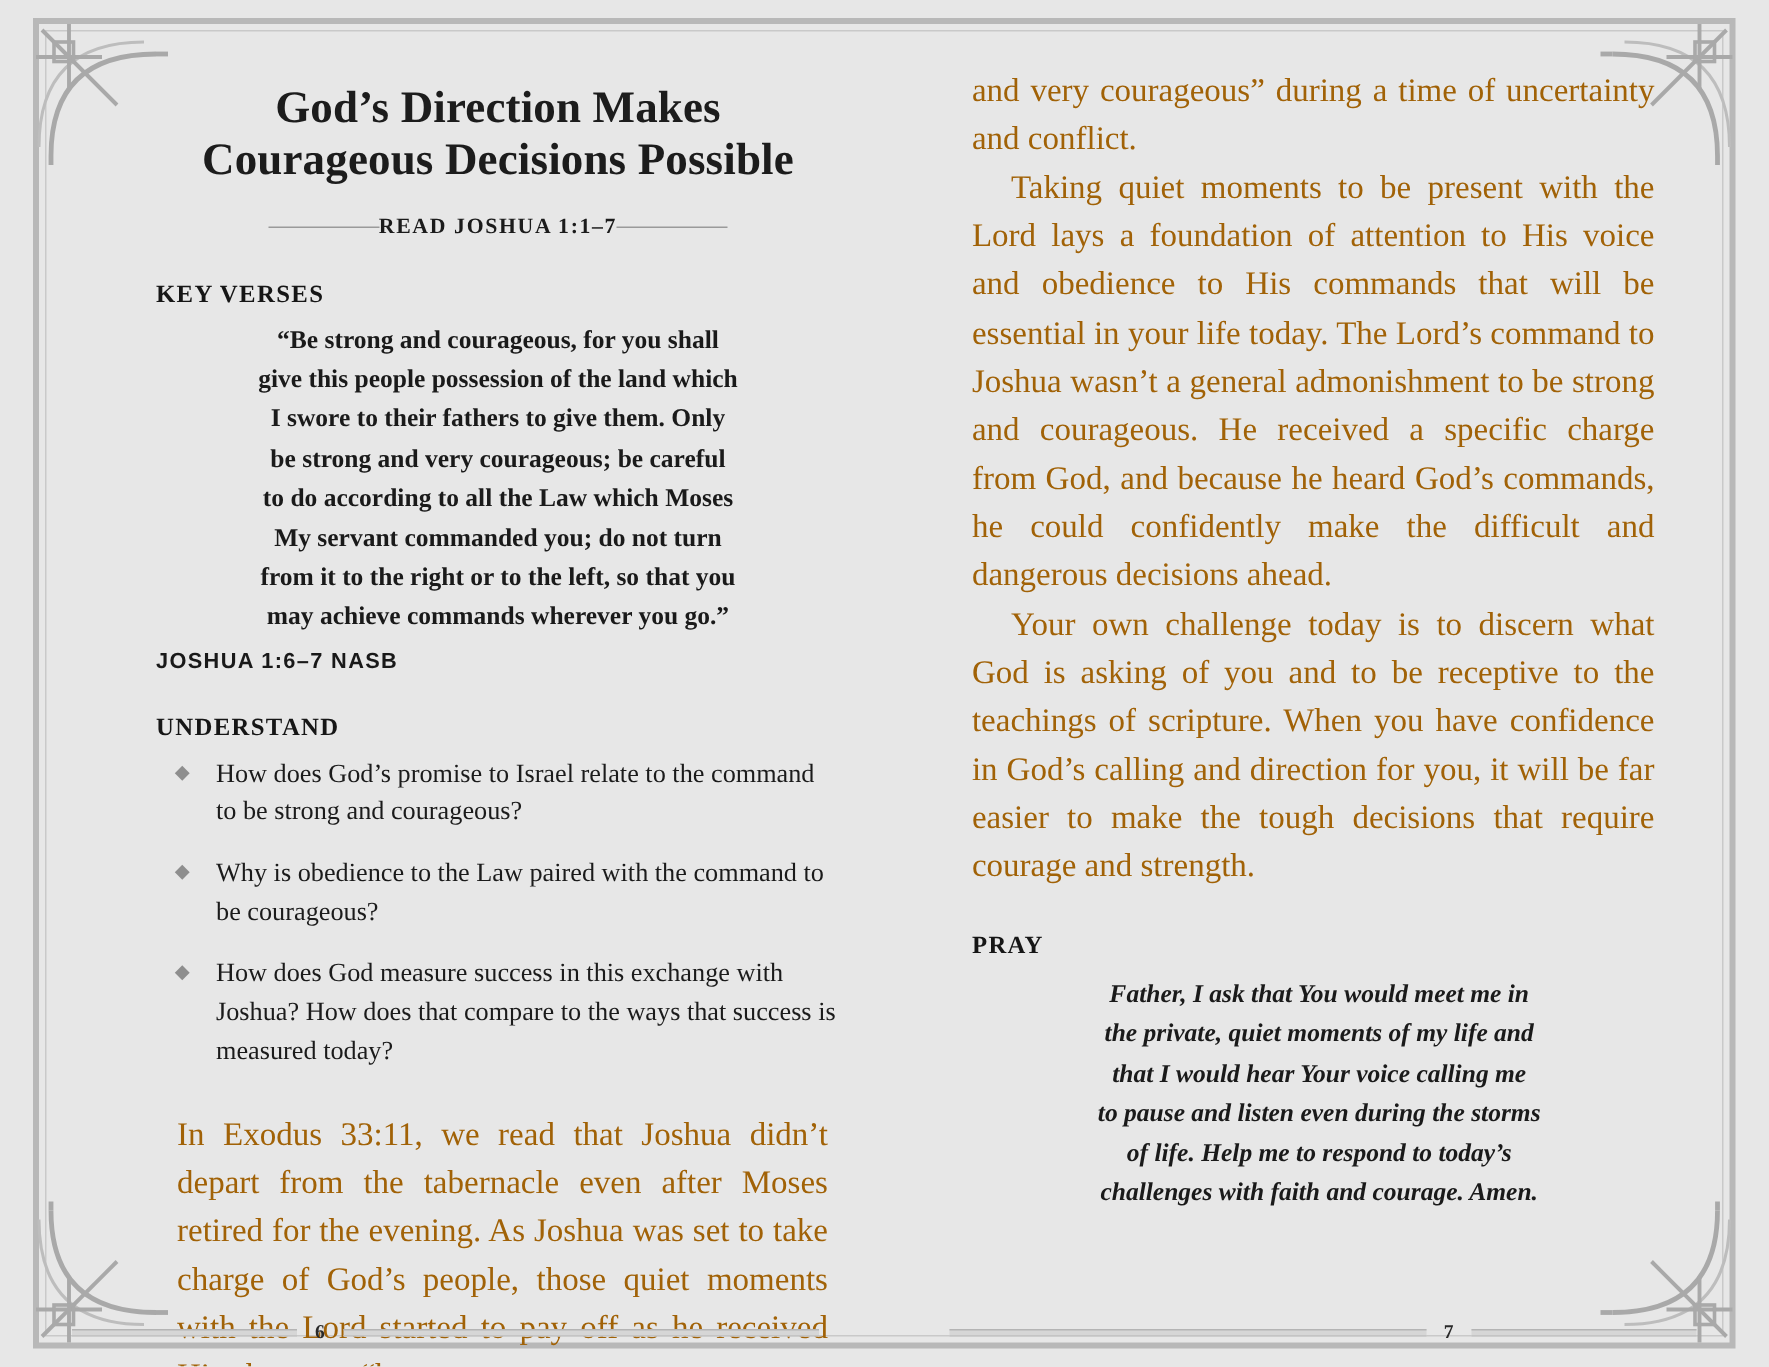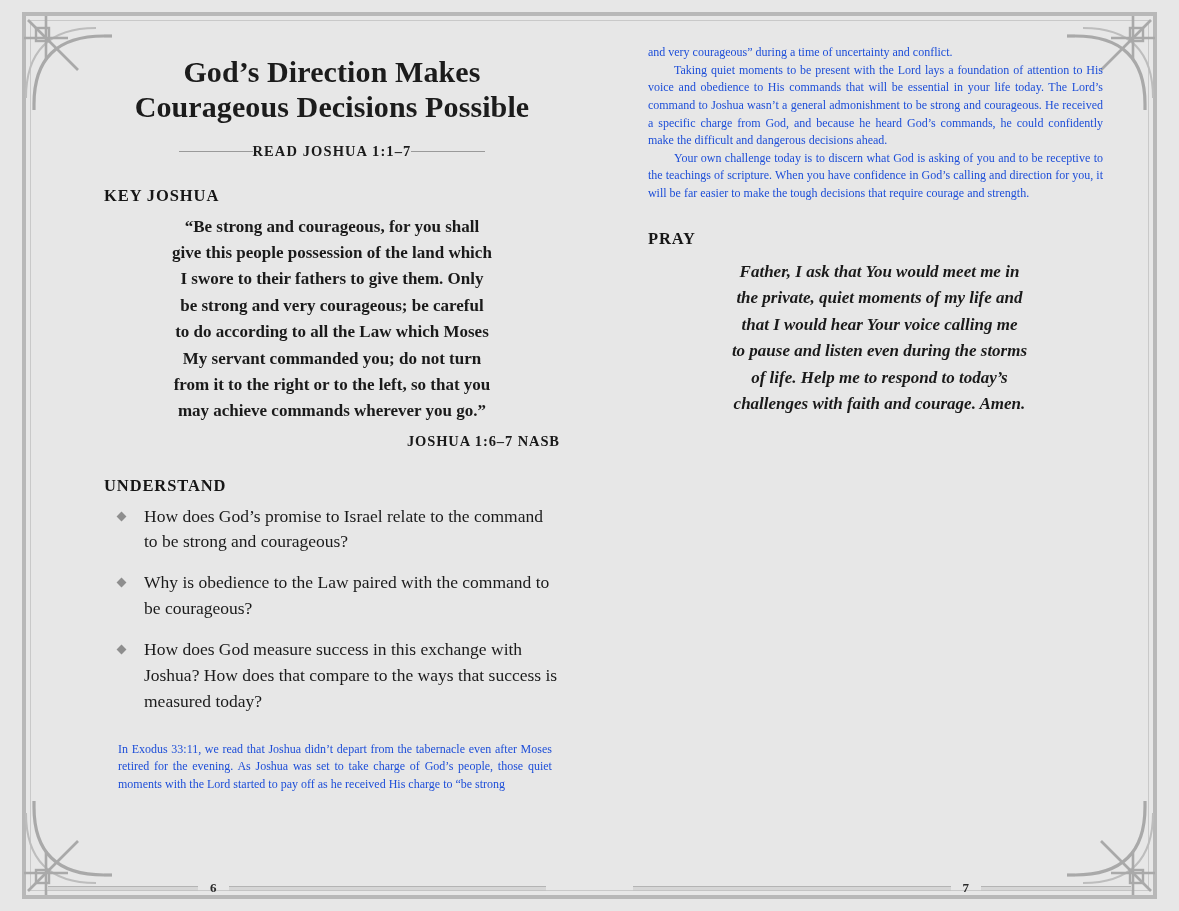--- a/index.html
+++ b/index.html
@@ -123,22 +123,22 @@
     font-family: "Liberation Serif", serif;
     font-weight: bold;
     font-size: 17px;
     line-height: 1.55;
     text-align: center;
     color: #1a1a1a;
     margin: 6px 16px 0 16px;
   }
   .verse span { display: block; }
   .verse-ref {
-    text-align: right;
-    font-family: Liberation Serif, serif;
+    text-align: left;
+    font-family: Liberation Sans, sans-serif;
     font-size: 14.5px;
     font-weight: bold;
     letter-spacing: 0.9px;
     color: #191919;
     margin: 8px 0 0 0;
   }
 
   
   .bullets {
     list-style: none;
@@ -160,23 +160,23 @@
     left: 8px;
     top: 9px;
     width: 7px;
     height: 7px;
     background: #8e8e8e;
     transform: rotate(45deg);
   }
 
   
   .para {
-    font-size: 12px;
+    font-size: 22px;
     line-height: 1.47;
-    color: #1d4ed8;
+    color: #a16207;
     margin: 0;
     text-align: justify;
   }
   .para.indent { text-indent: 26px; }
   .para.apply-para {
     margin: 2px 8px 0 14px;
     text-align: justify;
   }
 
   
@@ -290,21 +290,21 @@
         <span>Courageous Decisions Possible</span>
       </h1>
 
       <div class="read-line">
         <span class="read-rule"></span>
         <span class="read-label">READ JOSHUA 1:1–7</span>
         <span class="read-rule"></span>
       </div>
 
       <div>
-        <div class="section-head">KEY JOSHUA</div>
+        <div class="section-head">KEY VERSES</div>
         <div class="verse">
           <span>“Be strong and courageous, for you shall</span>
           <span>give this people possession of the land which</span>
           <span>I swore to their fathers to give them. Only</span>
           <span>be strong and very courageous; be careful</span>
           <span>to do according to all the Law which Moses</span>
           <span>My servant commanded you; do not turn</span>
           <span>from it to the right or to the left, so that you</span>
           <span>may achieve commands wherever you go.”</span>
         </div>

